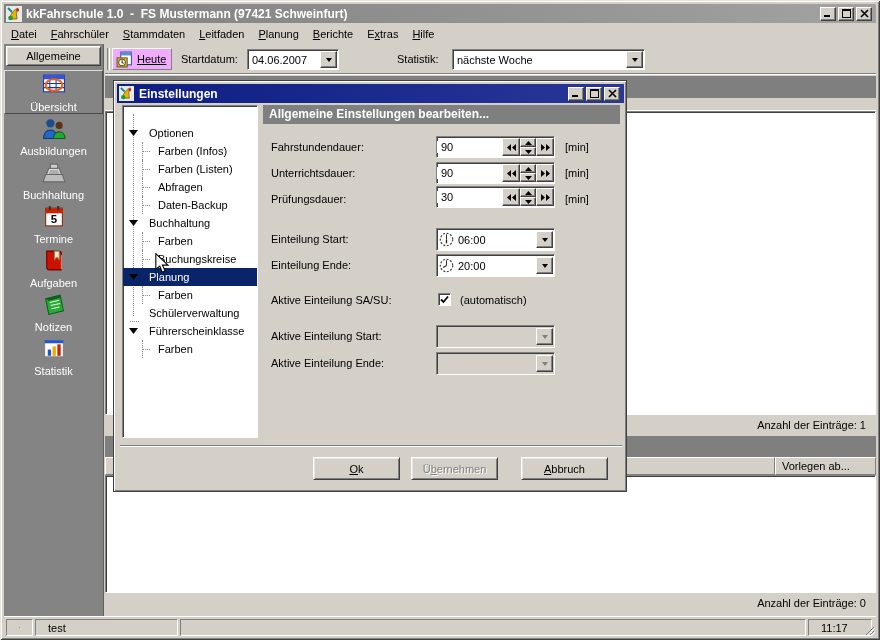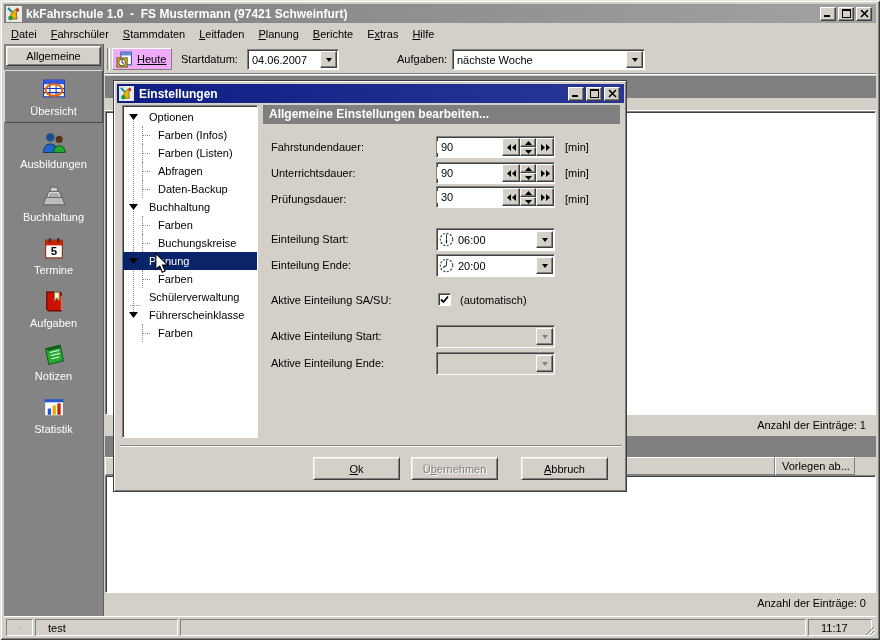--- a/index.html
+++ b/index.html
@@ -25,21 +25,21 @@
   
   .menubar{position:absolute;left:4px;top:24px;width:872px;height:20px;display:flex;align-items:center;}
   .menu-item{padding:3px 7px;cursor:default;}
   .menu-item u{text-decoration:underline;}
 
   
   .sidebar{position:absolute;left:4px;top:44px;width:100px;height:572px;background:#848484;
     border-right:1px solid #5f5f5f;}
   .nav-header{position:absolute;left:2px;top:2px;width:95px;height:20px;font-size:11px;padding:0;}
   .nav-items{position:absolute;left:0;top:26px;width:99px;}
-  .nav-item{height:53px;display:flex;flex-direction:column;align-items:center;justify-content:center;gap:3px;border:1px solid transparent;}
+  .nav-item{height:44px;display:flex;flex-direction:column;align-items:center;justify-content:center;gap:3px;border:1px solid transparent;}
   .nav-item.sel{border-color:#dcdcdc #4a4a4a #4a4a4a #dcdcdc;}
   .nav-label{color:#fff;font-size:11px;}
   .nav-icon{width:28px;height:26px;display:flex;align-items:center;justify-content:center;}
 
   
   .groove-h{position:absolute;height:2px;border-top:1px solid #808080;border-bottom:1px solid #fff;}
   .toolbar{position:absolute;left:105px;top:45px;width:771px;height:28px;}
   .tb-sep{position:absolute;left:2px;top:3px;height:22px;width:3px;border-left:1px solid #808080;border-right:1px solid #fff;}
   .tb-btn{position:absolute;left:7px;top:3px;height:22px;display:flex;align-items:center;gap:4px;padding:0 5px 0 3px;
     background:#f0abfc;border:1px solid;border-color:#fff #808080 #808080 #fff;font-size:11px;text-decoration:underline;}
@@ -263,38 +263,38 @@
         </span>
       <span>Heute</span>
     </button>
     <span class="tb-label" style="left:76px;">Startdatum:</span>
     <div class="combo" style="left:142px;width:92px;">
       <span class="combo-text">04.06.2007</span>
       <span class="dd-btn">
           <span class="dd-tri"></span>
         </span>
     </div>
-    <span class="tb-label" style="left:292px;">Aufgaben:</span>
+    <span class="tb-label" style="left:292px;">Statistik:</span>
     <div class="combo" style="left:347px;width:193px;">
       <span class="combo-text">nächste Woche</span>
       <span class="dd-btn">
           <span class="dd-tri"></span>
         </span>
     </div>
   </div>
   <div class="groove-h" style="left:105px;top:73px;width:771px;"></div>
 
   <div class="bar-dark" style="top:76px;height:21px;"></div>
   <div class="strip sunken-flat" style="top:97px;height:14px;border-left:none;border-right:none;"></div>
   <div class="list-white" style="top:111px;height:304px;"></div>
   <div class="count-text" style="top:419px;">Anzahl der Einträge: 1</div>
   <div class="bar-dark" style="top:436px;height:21px;"></div>
   <div class="colhdr" style="top:457px;">
     <span class="cell" style="width:670px;"></span>
-    <span class="cell" style="width:80px;">Vorlegen ab...</span>
+    <span class="cell" style="width:101px;">Vorlegen ab...</span>
   </div>
   <div class="list-white" style="top:475px;height:118px;"></div>
   <div class="count-text" style="top:597px;">Anzahl der Einträge: 0</div>
 
   <div class="statusbar">
     <span class="sb-panel" style="left:2px;width:27px;justify-content:center;">
       <svg width="18" height="11" viewBox="0 0 20 12">
           <rect x="0.5" y="0.5" width="19" height="11" rx="2" fill="#17b617" stroke="#064d06"></rect>
           <path d="M13 3 L6 8.5 M6 8.5 h4.5 M6 4.5 v4" stroke="#064d06" stroke-width="1.5" fill="none"></path>
         </svg>
@@ -339,21 +339,21 @@
         <button class="winbtn">
             <svg width="9" height="9" viewBox="0 0 9 9">
               <path d="M1 1 L8 8 M8 1 L1 8" stroke="#000" stroke-width="1.6"></path>
             </svg>
           </button>
       </span>
     </div>
 
     <div class="treepanel">
       <div class="tree-vline"></div>
-      <div style="padding-top:2px;">
+      <div style="padding-top:18px;">
           <div class="tree-row">
             <span class="tri">
               <svg width="9" height="6" viewBox="0 0 9 6">
                 <path d="M0 0 L9 0 L4.5 6 Z" fill="#000"></path>
               </svg>
             </span>
             <span class="tree-label">Optionen</span>
           </div>
           <div class="tree-row child">
             <span class="conn"></span>

